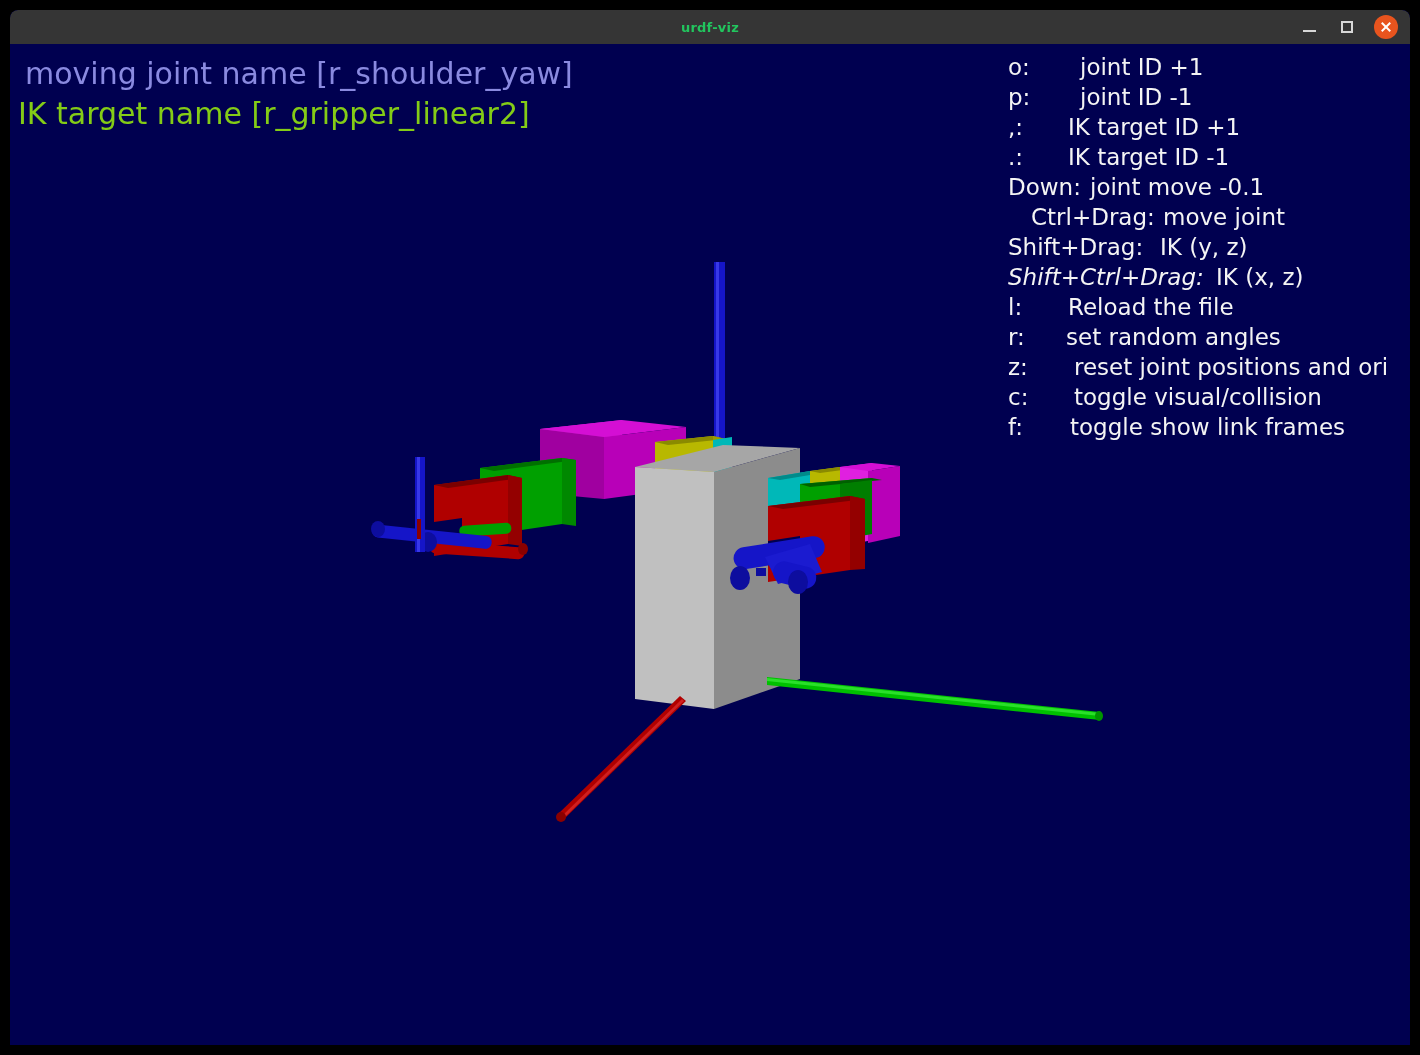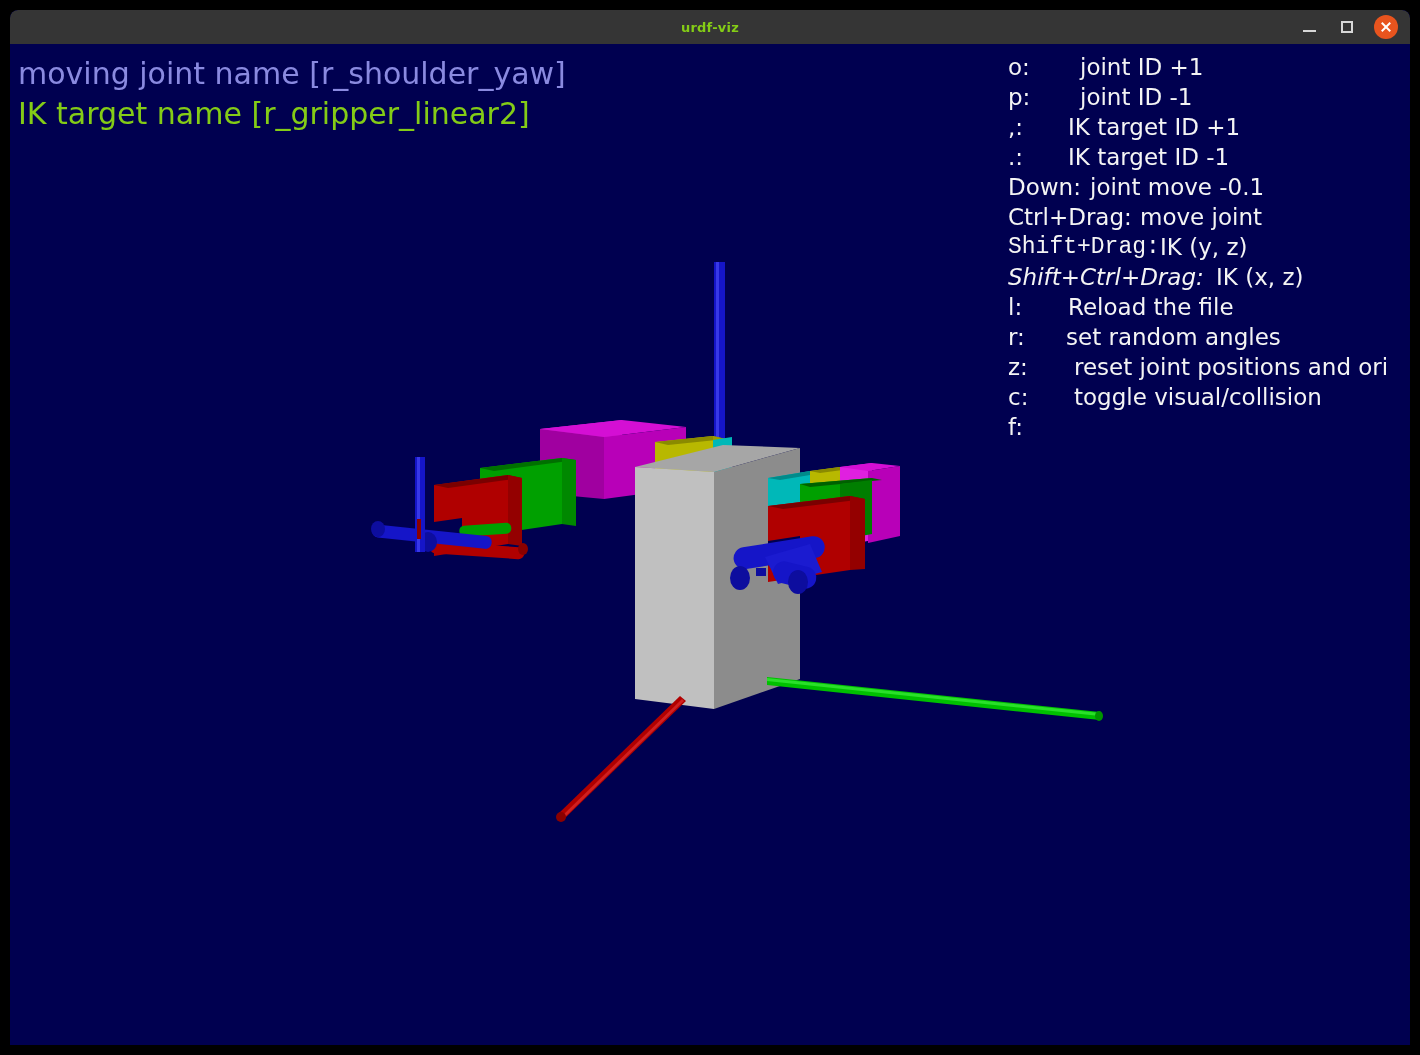--- a/index.html
+++ b/index.html
@@ -23,21 +23,21 @@
     width: 100%; height: 34px;
     background: #353535;
     border-radius: 8px 8px 0 0;
     display: flex; align-items: center;
   }
   .title-text {
     position: absolute; left: 0; right: 0;
     text-align: center;
     font-family: "DejaVu Sans", sans-serif;
     font-size: 13px; font-weight: bold;
-    color: #84cc16;
+    color: #22c55e;
     letter-spacing: .2px;
     user-select: none;
   }
   .win-btns {
     position: absolute; right: 12px; top: 0; height: 34px;
     display: flex; align-items: center; gap: 16px;
   }
   .win-btn {
     width: 22px; height: 22px;
     display: flex; align-items: center; justify-content: center;
@@ -231,21 +231,21 @@
 
       <g>
         <polygon points="676,657 554,775 548,770 670,652" fill="#b00000"></polygon>
         <polygon points="674,657 554,774 552,772 672,655" fill="#d02020"></polygon>
         <ellipse cx="551" cy="773" rx="5" ry="5" fill="#8a0000"></ellipse>
       </g>
 
     </svg>
 
     <div class="status-block">
-      <div class="status-line-joint" style="color: rgb(138, 138, 224);">moving joint name [r_shoulder_yaw]</div>
+      <div class="status-line-joint" style="color: rgb(138, 138, 224); margin-left: 7px;">moving joint name [r_shoulder_yaw]</div>
       <div class="status-line-ik" style="color: #84cc16;">IK target name [r_gripper_linear2]</div>
     </div>
 
     <div class="help-block">
         <div class="help-row">
           <span class="help-key" style="width: 72px;">o:</span>
           <span class="help-desc">joint ID +1</span>
         </div>
         <div class="help-row">
           <span class="help-key" style="width: 72px;">p:</span>
@@ -257,25 +257,25 @@
         </div>
         <div class="help-row">
           <span class="help-key" style="width: 60px;">.:</span>
           <span class="help-desc">IK target ID -1</span>
         </div>
         <div class="help-row">
           <span class="help-key" style="width: 82px;">Down:</span>
           <span class="help-desc">joint move -0.1</span>
         </div>
         <div class="help-row">
-          <span class="help-key" style="width: 132px;">Ctrl+Drag:</span>
+          <span class="help-key" style="width: 132px; margin-left: 23px;">Ctrl+Drag:</span>
           <span class="help-desc">move joint</span>
         </div>
         <div class="help-row">
-          <span class="help-key" style="width: 152px; font-family: Liberation Mono, monospace;">Shift+Drag:</span>
+          <span class="help-key" style="width: 152px;">Shift+Drag:</span>
           <span class="help-desc">IK (y, z)</span>
         </div>
         <div class="help-row">
           <span class="help-key" style="width: 208px; font-style: italic;">Shift+Ctrl+Drag:</span>
           <span class="help-desc">IK (x, z)</span>
         </div>
         <div class="help-row">
           <span class="help-key" style="width: 60px;">l:</span>
           <span class="help-desc">Reload the file</span>
         </div>
@@ -286,17 +286,18 @@
         <div class="help-row">
           <span class="help-key" style="width: 66px;">z:</span>
           <span class="help-desc">reset joint positions and ori</span>
         </div>
         <div class="help-row">
           <span class="help-key" style="width: 66px;">c:</span>
           <span class="help-desc">toggle visual/collision</span>
         </div>
         <div class="help-row">
           <span class="help-key" style="width: 62px;">f:</span>
+          <span class="help-desc">toggle show link frames</span>
         </div>
       </div>
 
   </div>
 </div>
 
 </body></html>

